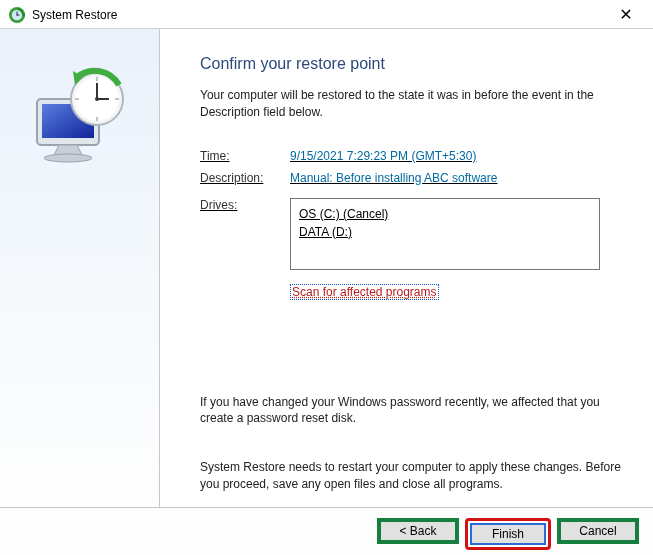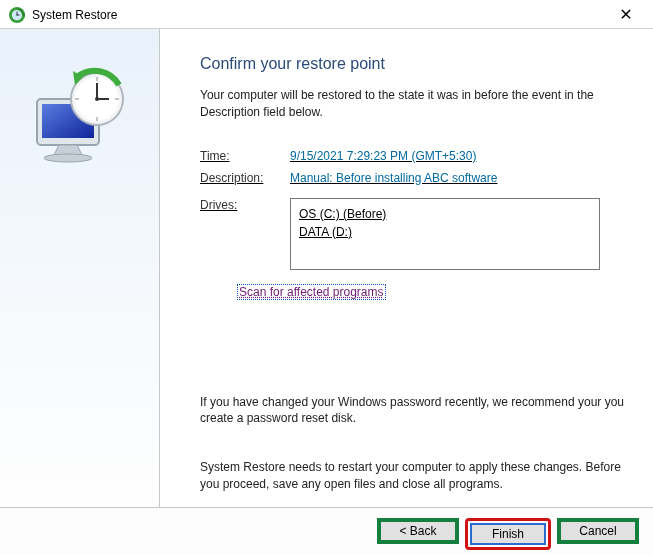--- a/index.html
+++ b/index.html
@@ -86,26 +86,26 @@
   .drives-box {
     border: 1px solid #777;
     width: 310px;
     height: 72px;
     padding: 6px 8px;
     font-size: 12px;
     line-height: 1.5;
     color: #000;
   }
   .scan-link {
-    color: #701a75;
+    color: #b91c1c;
     text-decoration: underline dotted;
     border: 1px dotted #0a52c4;
     padding: 0 1px;
     font-size: 12px;
-    margin-left: 37px;
+    margin-left: 90px;
     display: inline-block;
     margin-top: 6px;
     cursor: pointer;
   }
   .note {
     font-size: 12px;
     color: #222;
     line-height: 1.4;
     margin-top: 94px;
   }
@@ -211,28 +211,28 @@
     </div>
     <div class="row">
       <div class="label">Description:</div>
       <div class="value">Manual: Before installing ABC software</div>
     </div>
 
     <div class="row drives-row">
       <div class="label">Drives:</div>
       <div>
         <div class="drives-box">
-          <div>OS (C:) (Before)</div>
+          <div>OS (C:) (Cancel)</div>
           <div>DATA (D:)</div>
         </div>
       </div>
     </div>
     <a class="scan-link">Scan for affected programs</a>
 
-    <div class="note">If you have changed your Windows password recently, we recommend your you create a password reset disk.</div>
+    <div class="note">If you have changed your Windows password recently, we affected that you create a password reset disk.</div>
     <div class="note2">System Restore needs to restart your computer to apply these changes. Before you proceed, save any open files and close all programs.</div>
   </div>
 </div>
 
 <div class="footer">
   <button class="btn">&lt; Back</button>
   <span class="btn-highlight-wrap">
     <button class="btn">Finish</button>
   </span>
   <button class="btn">Cancel</button>

